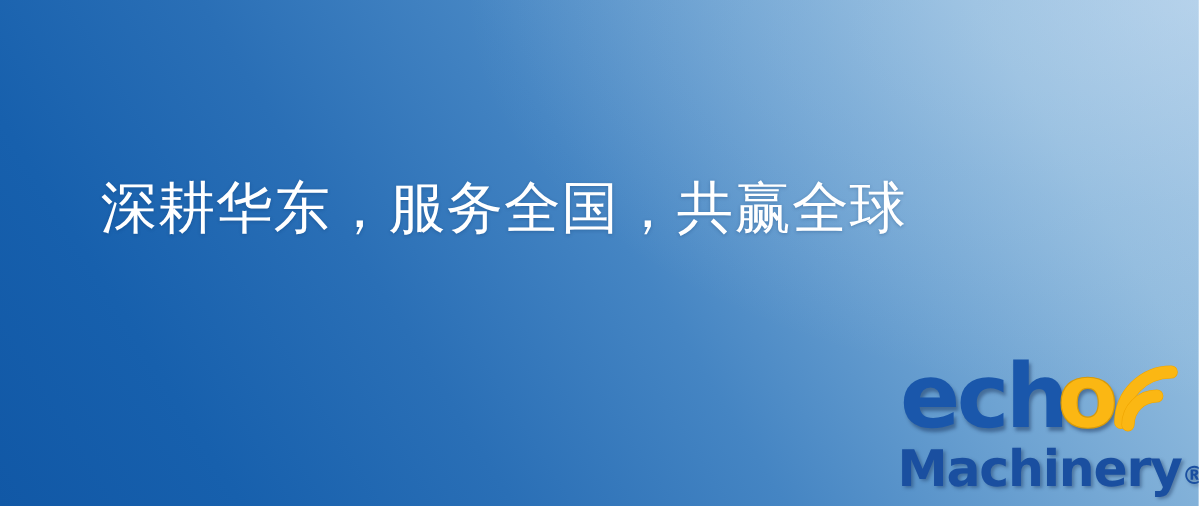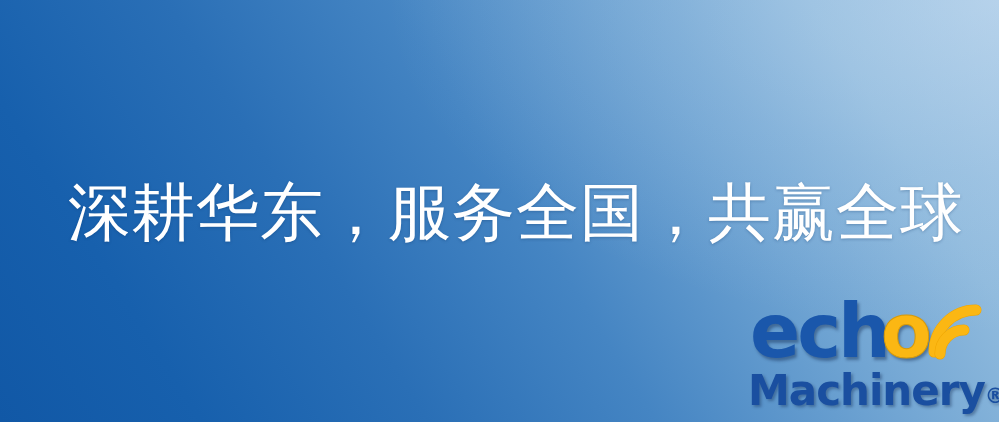--- a/index.html
+++ b/index.html
@@ -31,30 +31,29 @@
     background: radial-gradient(ellipse 85% 110% at 100% 0%,
                 rgba(210,228,245,0.40) 0%,
                 rgba(190,216,240,0.18) 38%,
                 rgba(255,255,255,0.0) 72%);
     pointer-events: none;
   }
 
   
   #headline {
     position: absolute;
-    left: 68px;
+    left: 84px;
     top: 150px;
     font-family: "Liberation Serif", "DejaVu Serif", serif;
-    font-size: 63px;
+    font-size: 47px;
     line-height: 1.05;
     color: #ffffff;
     letter-spacing: 1px;
     white-space: nowrap;
     text-shadow: 0 1px 3px rgba(10,50,100,0.30);
-    margin-top: 30px;
   }
 
   
   #subtitle {
     position: absolute;
     left: 86px;
     top: 266px;
     font-family: "Liberation Serif", "DejaVu Serif", serif;
     font-size: 25px;
     color: #e9a81c;

